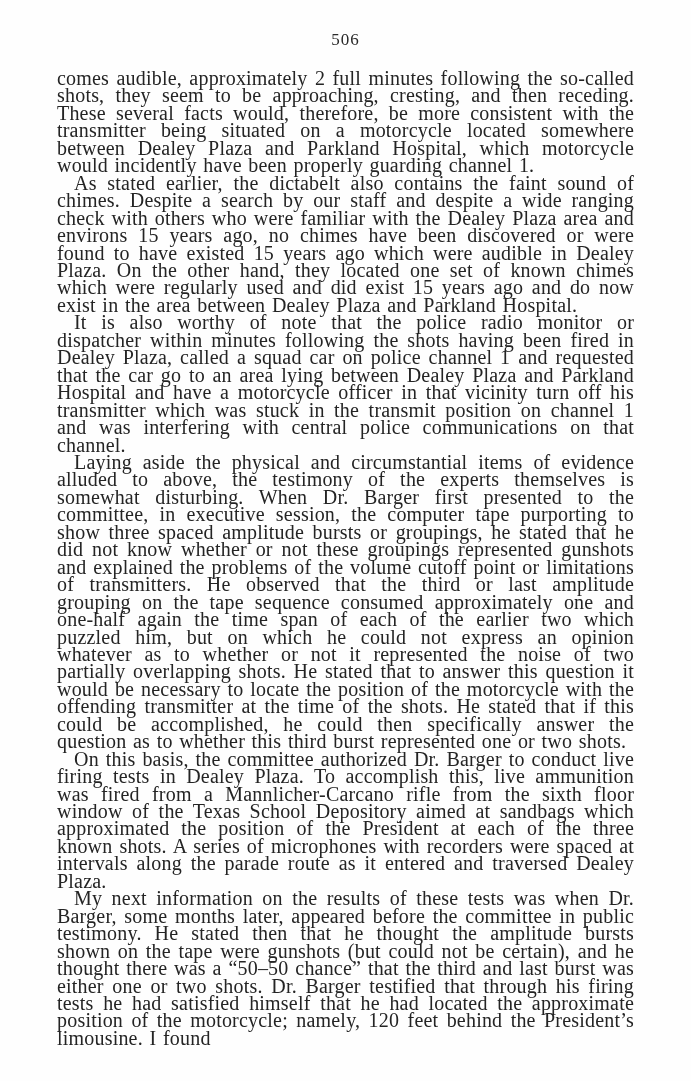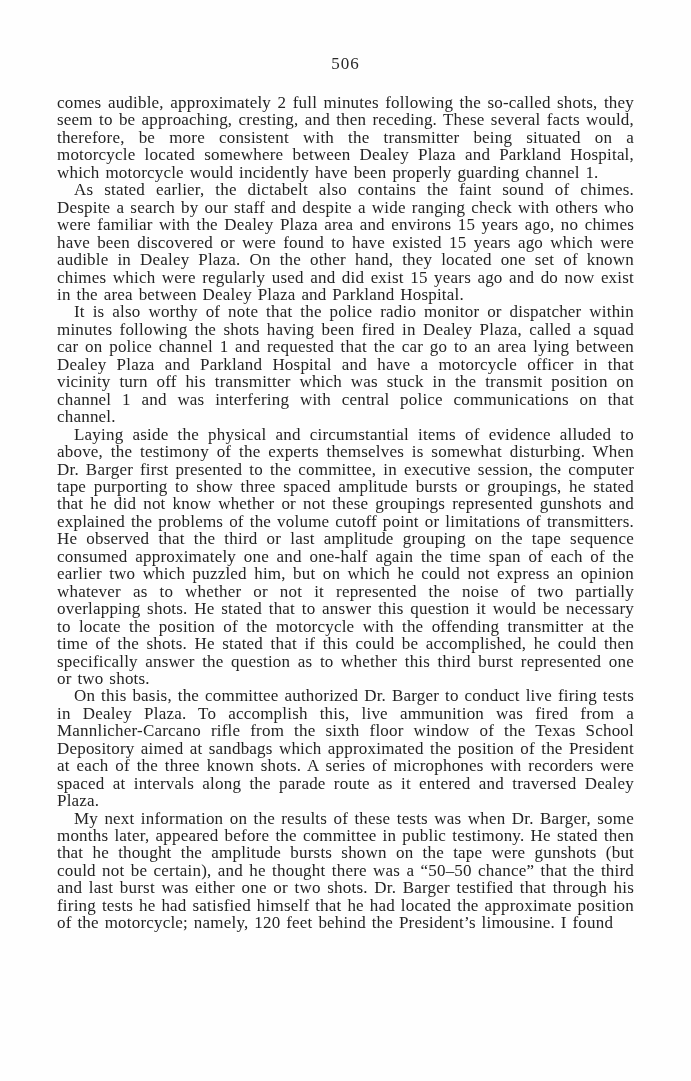--- a/index.html
+++ b/index.html
@@ -12,29 +12,29 @@
     width: 691px;
     height: 1081px;
     background: #fefefe;
     font-family: "Liberation Serif", "DejaVu Serif", serif;
     color: #242424;
     box-sizing: border-box;
     overflow: hidden;
   }
   .page-number {
     text-align: center;
-    padding-top: 54px;
+    padding-top: 30px;
     font-size: 17px;
     letter-spacing: 1px;
     color: #2a2a2a;
   }
   .text-block {
     margin: 20px 57px 16px 57px;
     text-align: justify;
-    font-size: 17px;
+    font-size: 20px;
     line-height: 17.45px;
     letter-spacing: 0.2px;
     word-spacing: 1.4px;
   }
   .para {
     margin: 0;
     padding: 0;
     text-indent: 17px;
   }
   .para.first {

